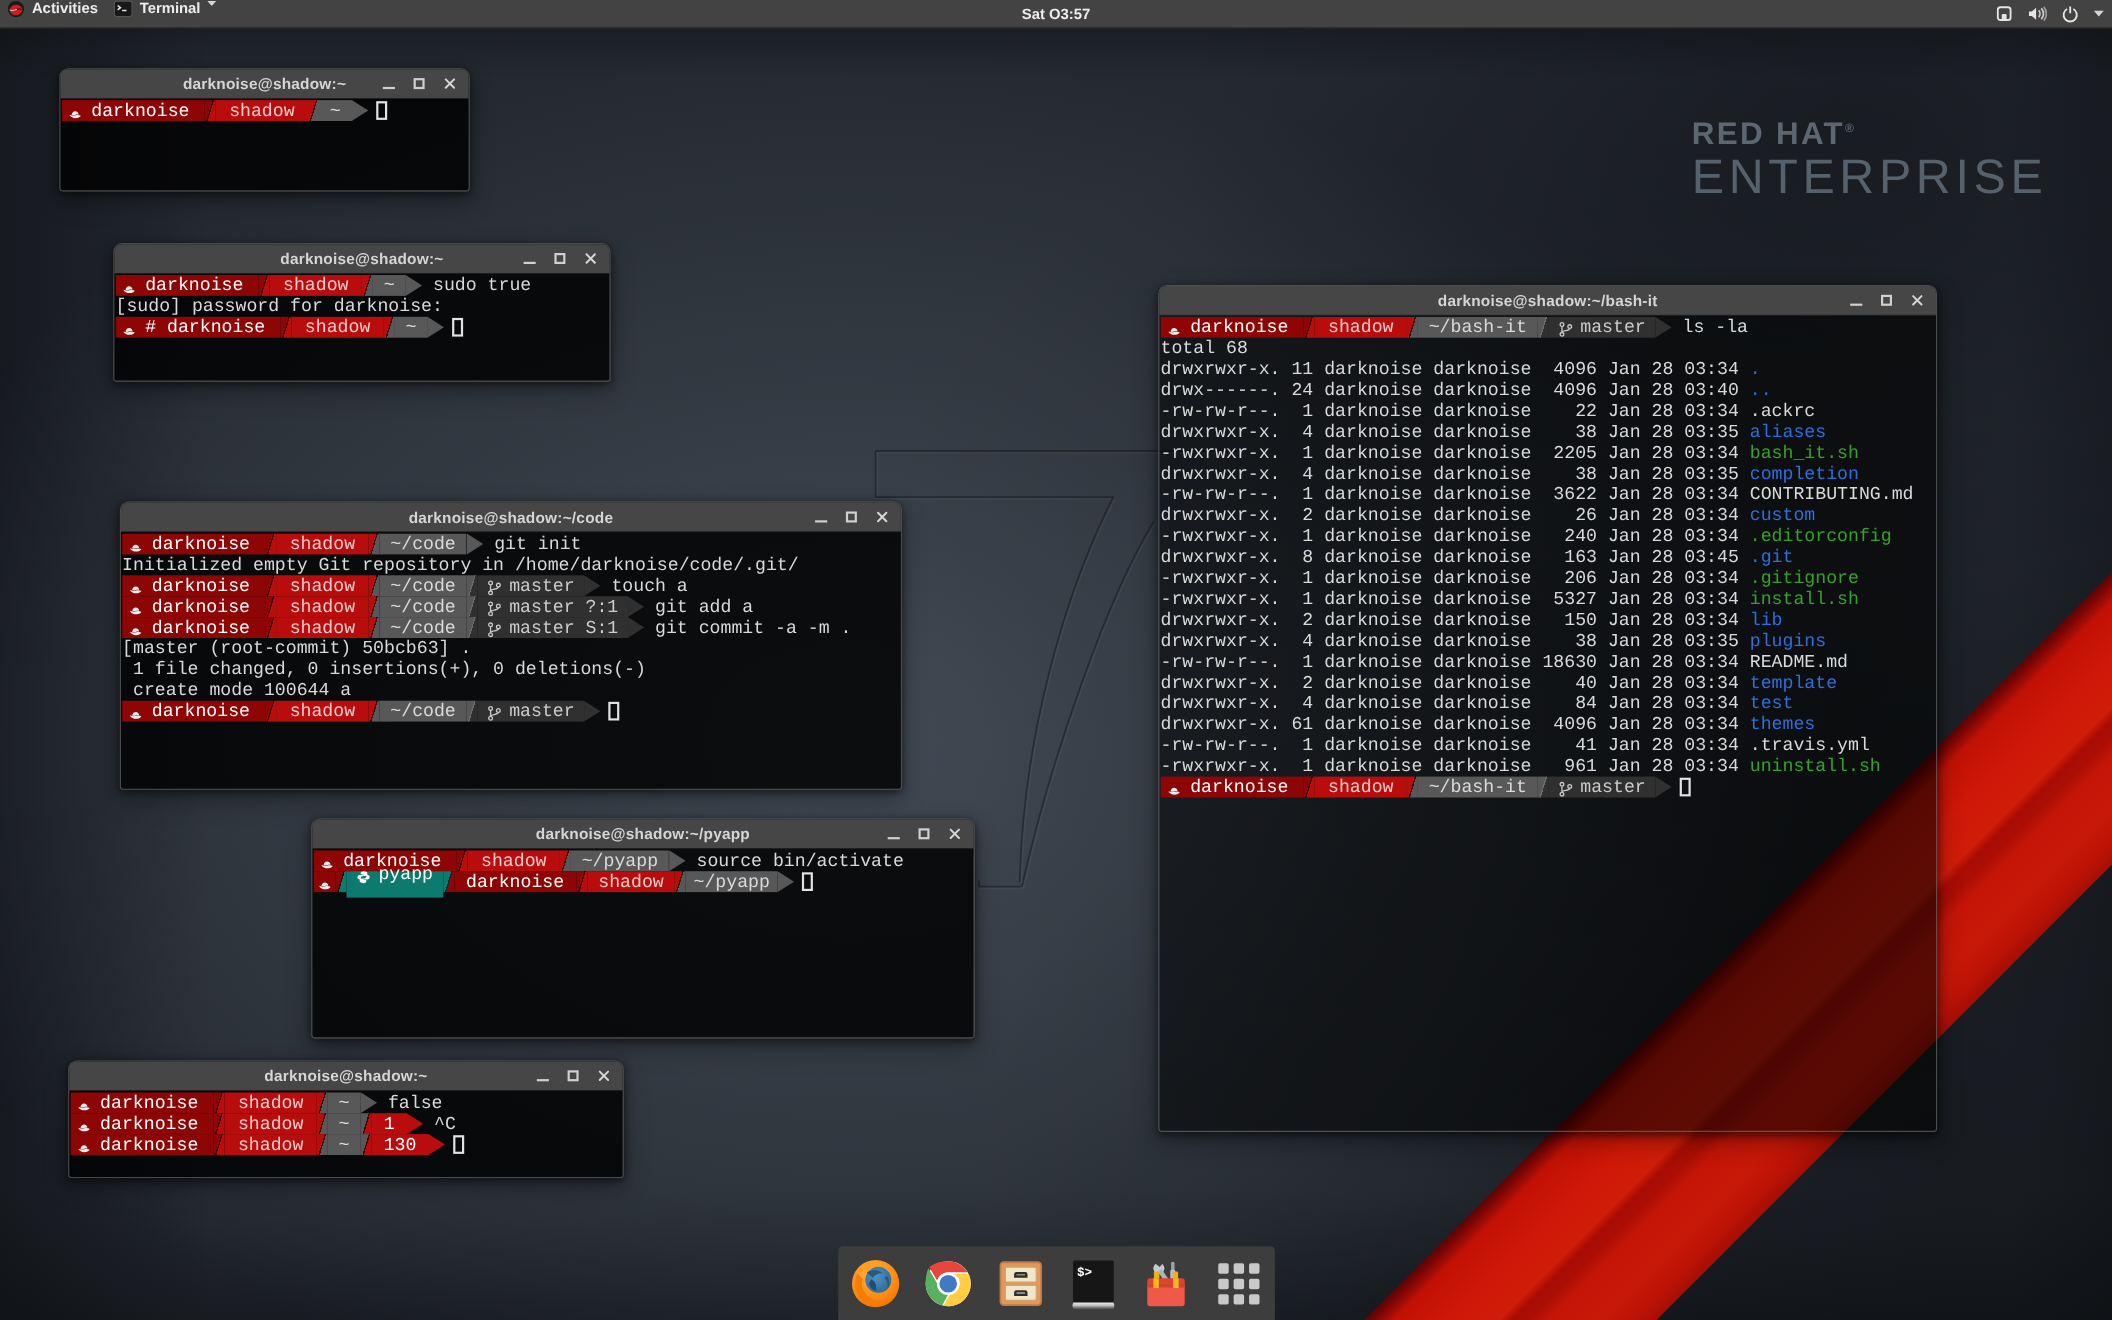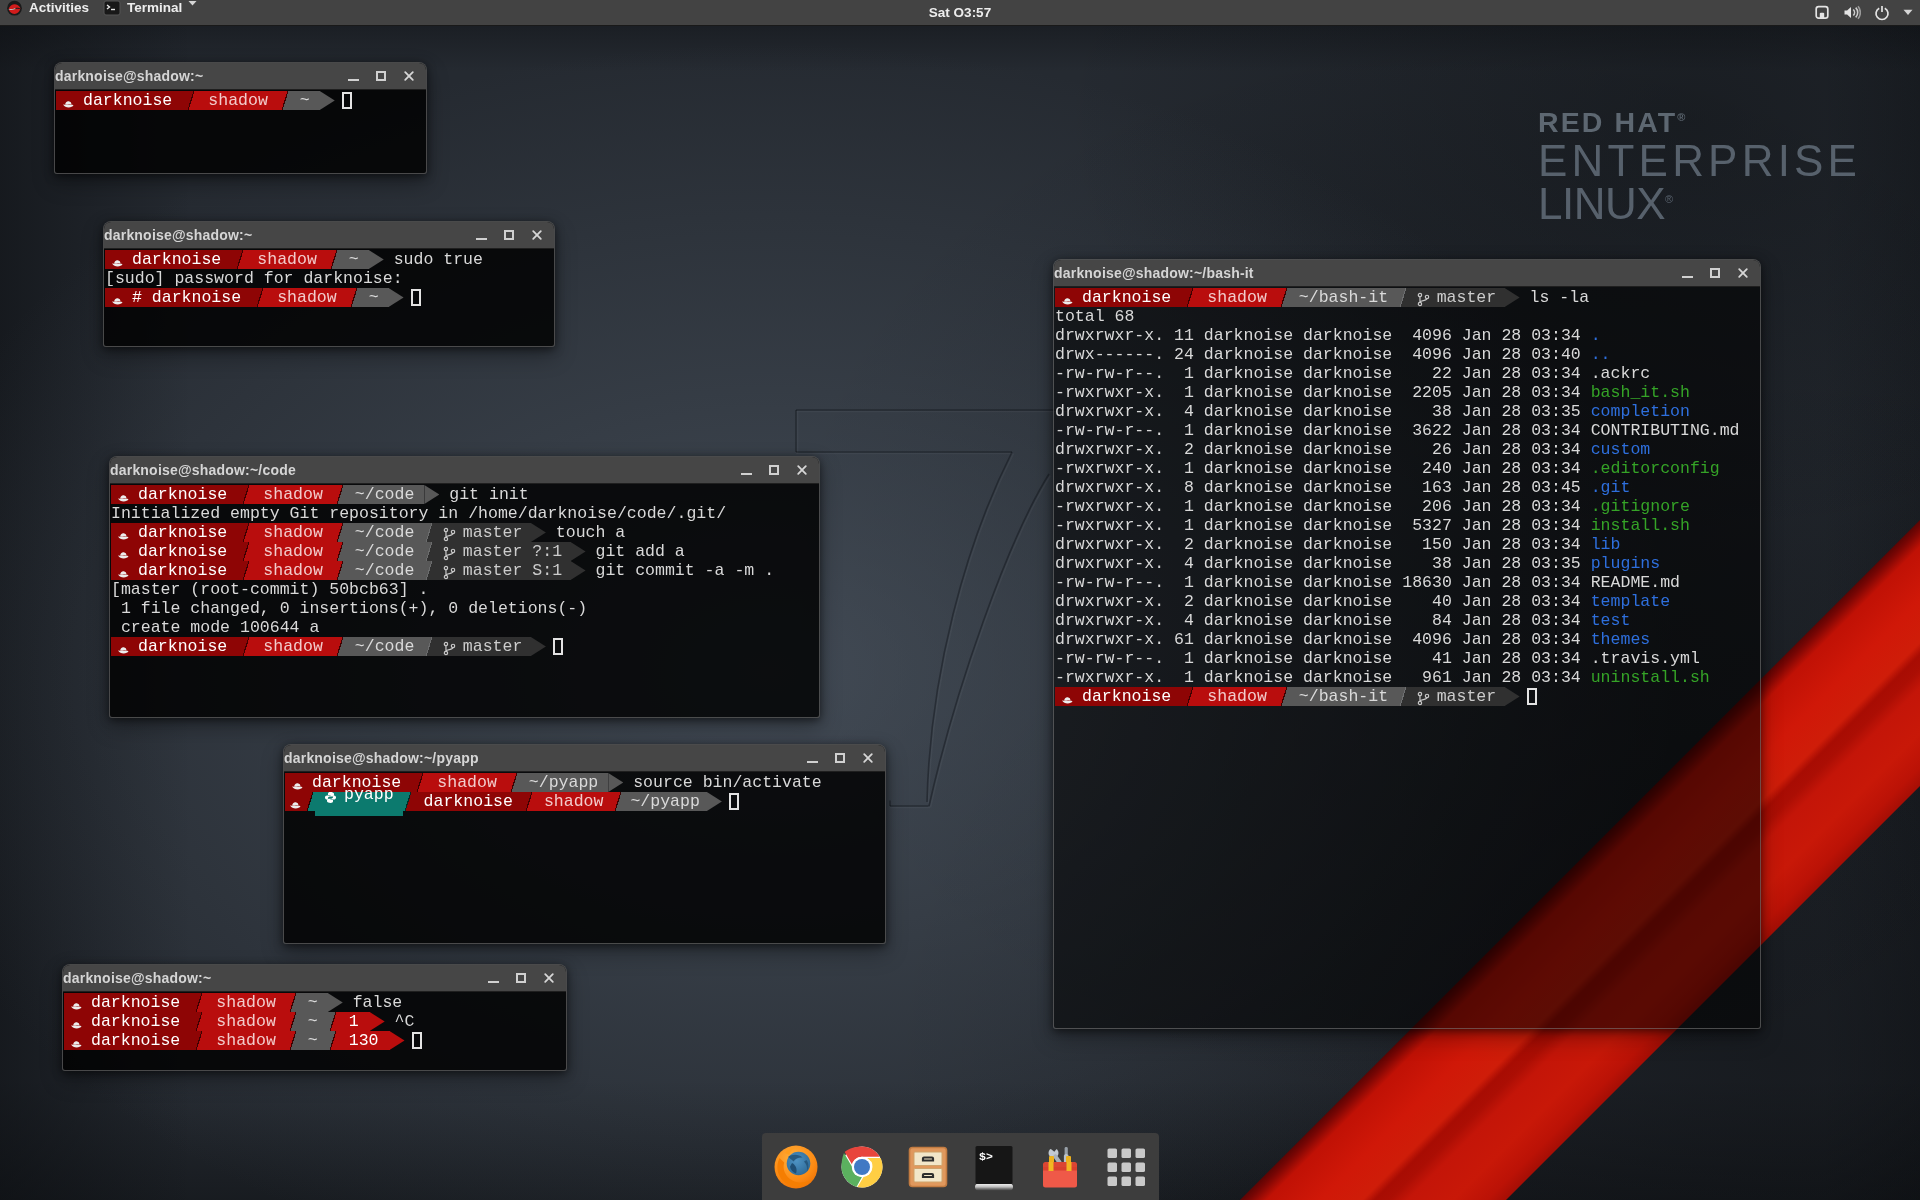--- a/index.html
+++ b/index.html
@@ -13,21 +13,21 @@
  linear-gradient(180deg,rgba(8,10,13,.55) 0,rgba(8,10,13,0) 6%),
  linear-gradient(0deg,rgba(8,10,12,.45) 0,rgba(8,10,12,0) 10%),
  linear-gradient(270deg,rgba(10,12,15,.3) 0,rgba(10,12,15,0) 5%),
  #252a31}
 #wall{position:absolute;inset:0}
 
 .win{position:absolute;border-radius:8px 8px 3px 3px;background:rgba(0,0,0,.82);
  border:1px solid rgba(128,128,128,.55);
  box-shadow:0 2px 8px rgba(0,0,0,.55),0 9px 22px rgba(0,0,0,.3)}
 .tb{height:27px;border-radius:7px 7px 0 0;background:#464646;
- border-bottom:1px solid #1f1f1f;position:relative;}
+ border-bottom:1px solid #1f1f1f;position:relative;text-align:center}
 .tb b{font:bold 14px/26px "Liberation Sans",sans-serif;color:#d5d5d5;letter-spacing:.2px}
 .btns{position:absolute;top:0;right:11px;height:26px;display:flex;align-items:center;gap:17px}
 .bmin{width:11px;height:2px;background:#d0d0d0;margin-top:7px}
 .bmax{width:10px;height:10px;border:2px solid #d0d0d0}
 .bd{position:absolute;left:1px;right:1px;top:28px;bottom:1px;overflow:hidden;
  font:16.55px/19px "Liberation Mono",monospace;color:#d9d9d9}
 .ln{height:19px;display:flex;align-items:stretch;white-space:pre}
 .t{display:block;height:19px;white-space:pre}
 .sg{display:flex;align-items:flex-end;flex:none}
 .c1{background:#8e0505;color:#fff;padding:0 14px 0 6px}
@@ -252,20 +252,21 @@
  <div class="bd">
   <div class="ln"><span class="sg c1"><svg width="13" height="13">
             <use href="#hat"></use>
           </svg>darknoise</span><span class="sep p12"></span><span class="sg c2">shadow</span><span class="sep p23"></span><span class="sg c3">~/bash-it</span><span class="sep p34"></span><span class="sg c4"><svg width="13" height="15">
             <use href="#branch"></use>
           </svg>master</span><span class="tip td"></span><span> ls -la</span></div>
   <div class="t">total 68</div>
   <div class="t">drwxrwxr-x. 11 darknoise darknoise  4096 Jan 28 03:34 <span class="fb">.</span></div>
   <div class="t">drwx------. 24 darknoise darknoise  4096 Jan 28 03:40 <span class="fb">..</span></div>
   <div class="t">-rw-rw-r--.  1 darknoise darknoise    22 Jan 28 03:34 .ackrc</div>
+  <div class="t">drwxrwxr-x.  4 darknoise darknoise    38 Jan 28 03:35 <span class="fb">aliases</span></div>
   <div class="t">-rwxrwxr-x.  1 darknoise darknoise  2205 Jan 28 03:34 <span class="fg">bash_it.sh</span></div>
   <div class="t">drwxrwxr-x.  4 darknoise darknoise    38 Jan 28 03:35 <span class="fb">completion</span></div>
   <div class="t">-rw-rw-r--.  1 darknoise darknoise  3622 Jan 28 03:34 CONTRIBUTING.md</div>
   <div class="t">drwxrwxr-x.  2 darknoise darknoise    26 Jan 28 03:34 <span class="fb">custom</span></div>
   <div class="t">-rwxrwxr-x.  1 darknoise darknoise   240 Jan 28 03:34 <span class="fg">.editorconfig</span></div>
   <div class="t">drwxrwxr-x.  8 darknoise darknoise   163 Jan 28 03:45 <span class="fb">.git</span></div>
   <div class="t">-rwxrwxr-x.  1 darknoise darknoise   206 Jan 28 03:34 <span class="fg">.gitignore</span></div>
   <div class="t">-rwxrwxr-x.  1 darknoise darknoise  5327 Jan 28 03:34 <span class="fg">install.sh</span></div>
   <div class="t">drwxrwxr-x.  2 darknoise darknoise   150 Jan 28 03:34 <span class="fb">lib</span></div>
   <div class="t">drwxrwxr-x.  4 darknoise darknoise    38 Jan 28 03:35 <span class="fb">plugins</span></div>
@@ -396,14 +397,13 @@
         <rect x="33.5" y="19.5" width="9.5" height="9.5" rx="1.6"></rect>
         <rect x="5.5" y="33.5" width="9.5" height="9.5" rx="1.6"></rect>
         <rect x="19.5" y="33.5" width="9.5" height="9.5" rx="1.6"></rect>
         <rect x="33.5" y="33.5" width="9.5" height="9.5" rx="1.6"></rect>
       </g>
  </svg>
 </div>
 <div id="logo">
  <div class="l1">RED HAT<sup>®</sup></div>
  <div class="l2">ENTERPRISE</div>
- <div class="l3">LINUX<sup>®</sup></div>
 </div>
 
 </body></html>

